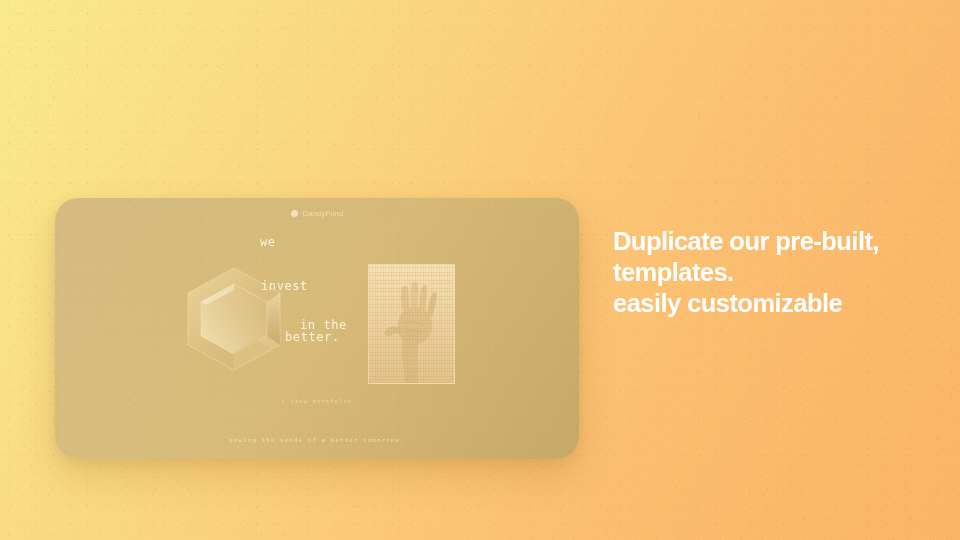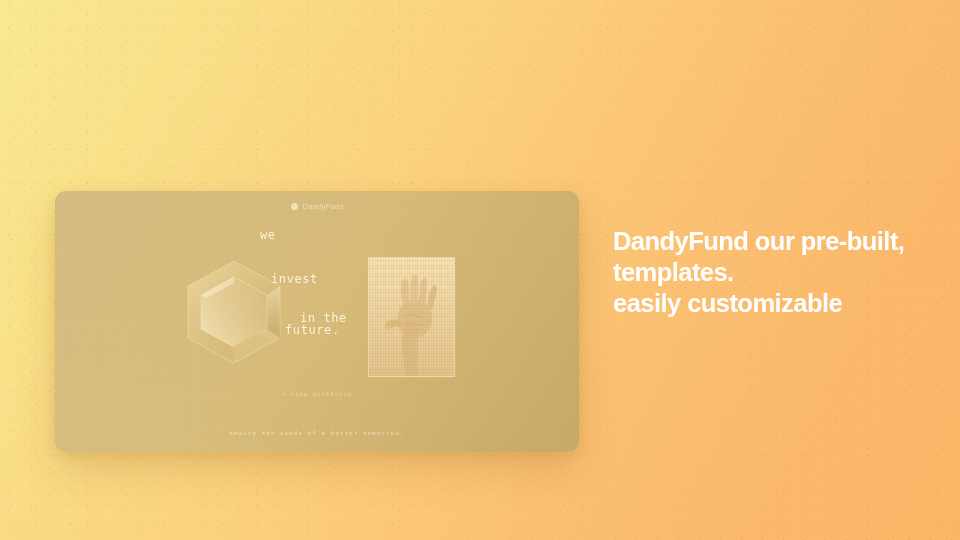--- a/index.html
+++ b/index.html
@@ -57,24 +57,24 @@
       radial-gradient(circle at 75% 25%, rgba(190,120,44,.48) 0 .7px, transparent .85px);
     background-size: 21px 21px, 27px 27px;
     -webkit-mask-image: linear-gradient(118deg, transparent 48%, rgba(0,0,0,.85) 100%);
             mask-image: linear-gradient(118deg, transparent 48%, rgba(0,0,0,.85) 100%);
   }
 
   
   .card {
     position: absolute;
     left: 55px;
-    top: 191px;
+    top: 198px;
     width: 524px;
     height: 261px;
-    border-radius: 11px;
+    border-radius: 23px;
     overflow: hidden;
     background:
       linear-gradient(128deg,
         #cdb073 0%,
         #d3b676 26%,
         #d8bb78 50%,
         #d5b875 74%,
         #cfb270 100%);
     box-shadow:
       0 18px 38px rgba(150, 95, 30, .20),
@@ -139,21 +139,21 @@
     line-height: 1;
     color: rgba(255,250,232,.90);
     letter-spacing: .6px;
     z-index: 3;
   }
   .card-head .ln {
     display: block;
     white-space: pre;
   }
   .card-head .ln-1 { margin-left: 0;   margin-bottom: 32px; }
-  .card-head .ln-2 { margin-left: 11px; margin-bottom: 27px; }
+  .card-head .ln-2 { margin-left: 1px; margin-bottom: 27px; }
   .card-head .ln-3 { margin-left: 40px; }
   .card-head .ln-4 { margin-left: 25px; }
 
   
   .hex-wrap {
     position: absolute;
     left: 120px;
     top: 62px;
     width: 118px;
     height: 118px;
@@ -308,27 +308,27 @@
         <path d="M34,58 C40,56 48,57 54,61" stroke="#c5a268" stroke-opacity=".45" stroke-width="1" fill="none"></path>
         <path d="M35,65 C41,64 48,65 53,68" stroke="#c5a268" stroke-opacity=".35" stroke-width="1" fill="none"></path>
       </svg>
       <div class="hand-dither"></div>
     </div>
 
     <div class="card-head">
       <span class="ln ln-1">we</span>
       <span class="ln ln-2">invest</span>
       <span class="ln ln-3">in the</span>
-      <span class="ln ln-4">future.</span>
+      <span class="ln ln-4">better.</span>
     </div>
 
     <div class="card-link">+ view portfolio</div>
 
     <div class="card-foot">sowing the seeds of a better tomorrow.</div>
   </div>
 
   <div class="headline">
-    <span class="hl">DandyFund our pre-built,</span>
+    <span class="hl">Duplicate our pre-built,</span>
     <span class="hl">templates.</span>
     <span class="hl">easily customizable</span>
   </div>
 
 </div>
 
 </body></html>

